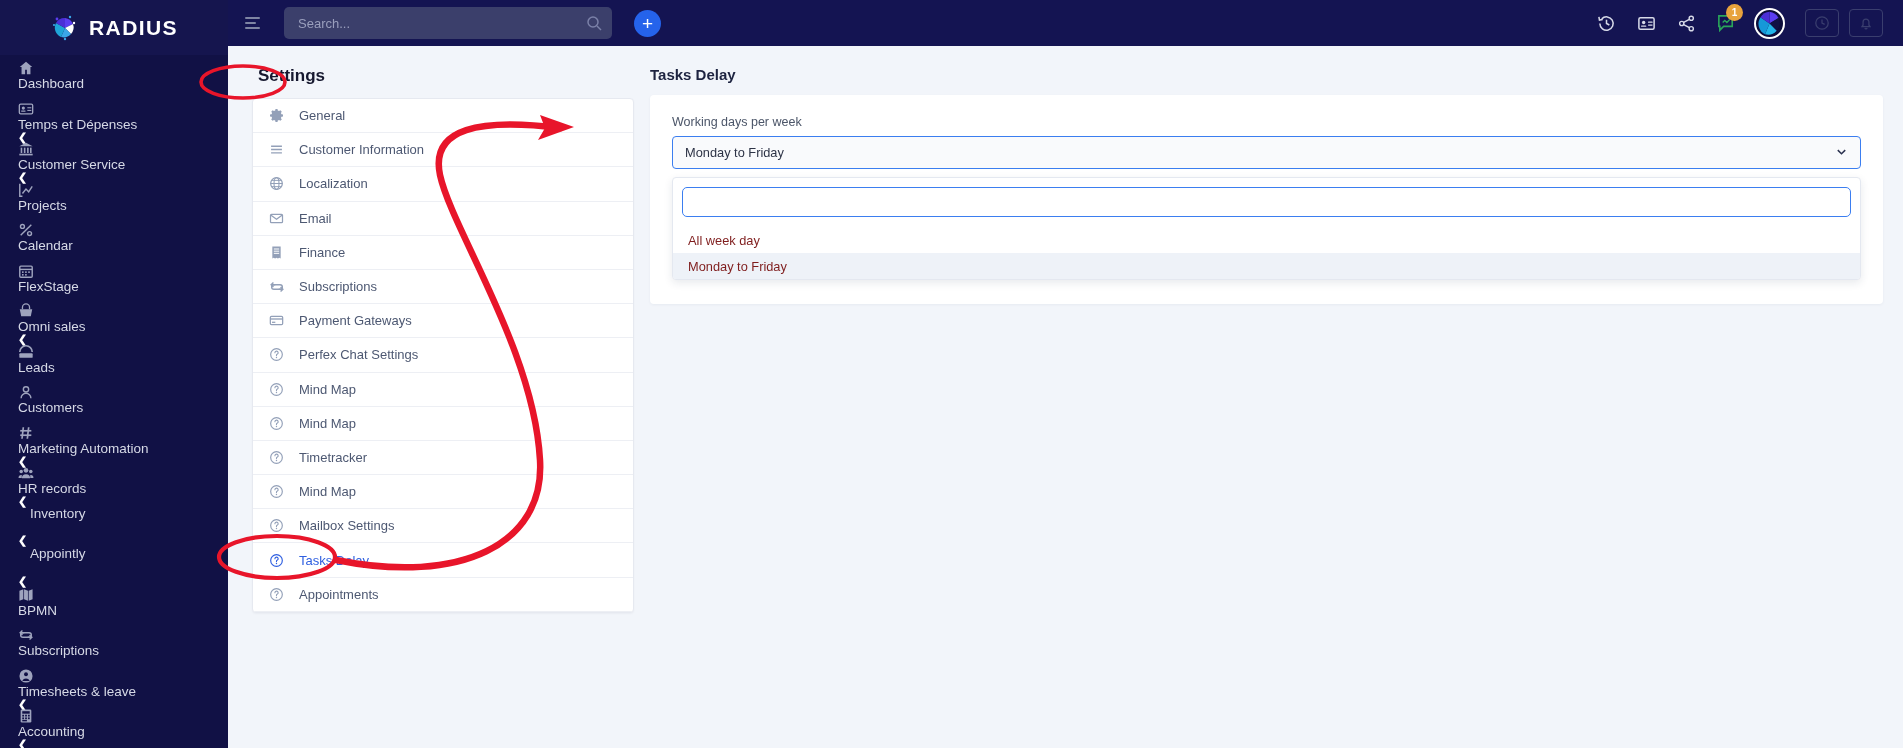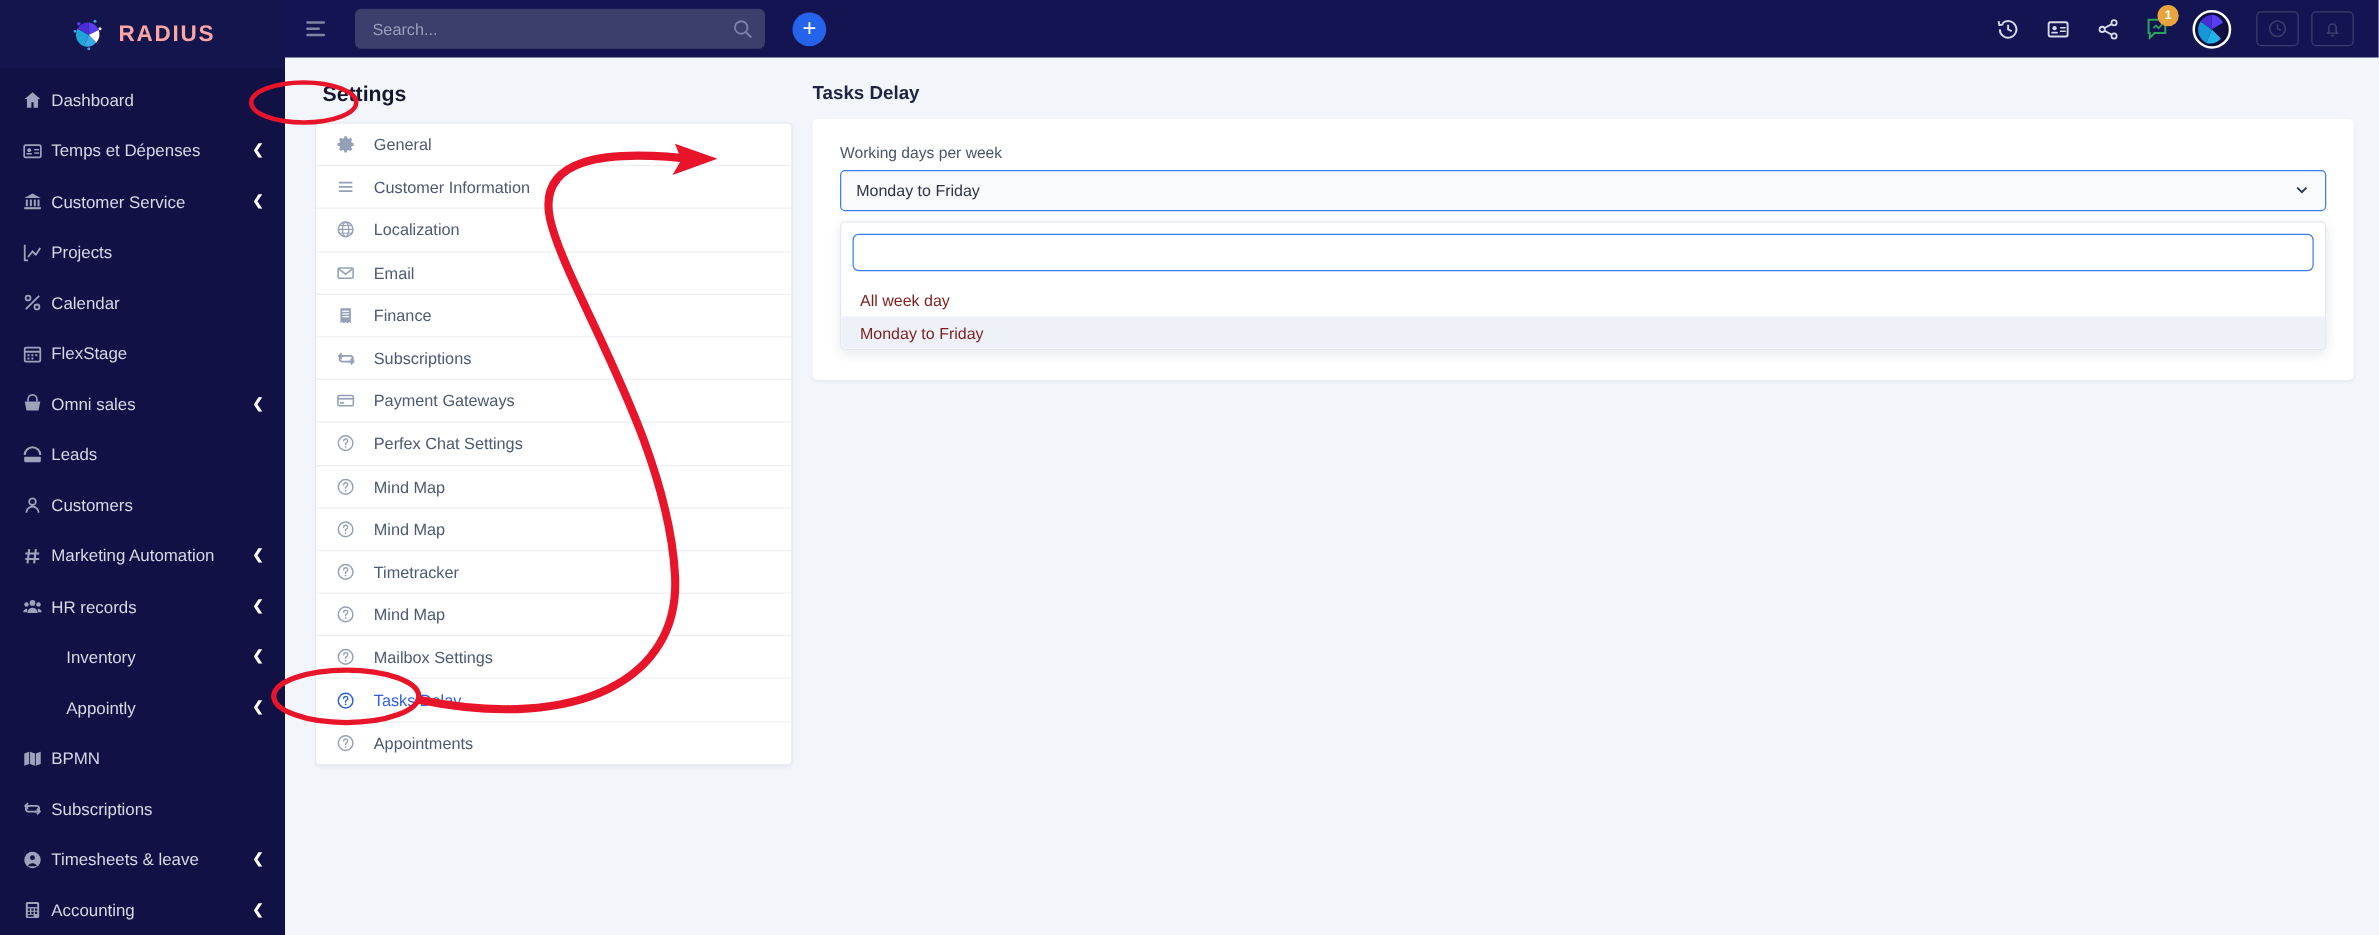--- a/index.html
+++ b/index.html
@@ -18,28 +18,28 @@
     background: #111145;
     overflow: hidden;
   }
   .brand {
     height: 55px; display: flex; align-items: center;
     justify-content: center; gap: 9px;
     background: #15154e;
   }
   .brand-logo { width: 30px; height: 30px; position: relative; flex: none; }
   .brand-text {
-    color: #fca5a5; font-size: 18px; font-weight: bold; letter-spacing: 1.4px;
+    color: #ffffff; font-size: 21px; font-weight: bold; letter-spacing: 1.4px;
   }
   .nav { padding-top: 5px; }
   .nav-item {
-    display: flex; align-items: center;
+    display: flex; align-items: flex-start;
     height: 40.5px; padding: 0 17px 0 18px;
     color: #d6d9e6; font-size: 13.5px;
-    cursor: pointer; position: relative;
+    cursor: pointer; position: relative; flex-direction: column;
   }
   .nav-ico {
     width: 23px; flex: none; display: flex; align-items: center;
     color: #9ea3bd; font-size: 14px;
   }
   .nav-ico svg { display: block; }
   .nav-label { flex: 1; white-space: nowrap; }
   .nav-item.no-icon .nav-label { padding-left: 0; margin-left: 12px; }
   .nav-caret {
     flex: none; color: #ffffff; font-size: 11px; font-weight: bold;

